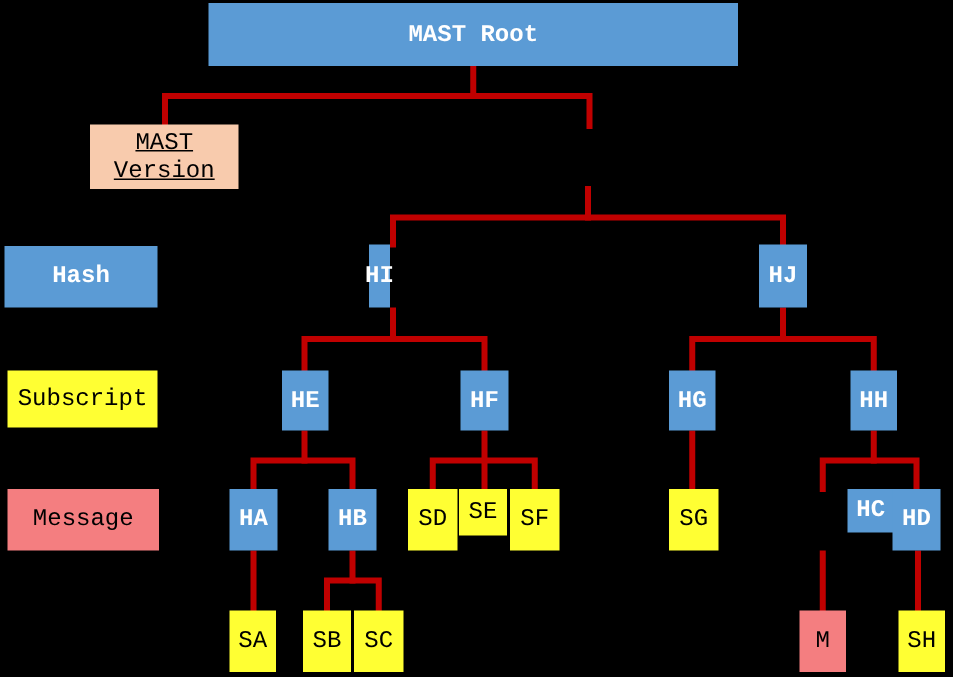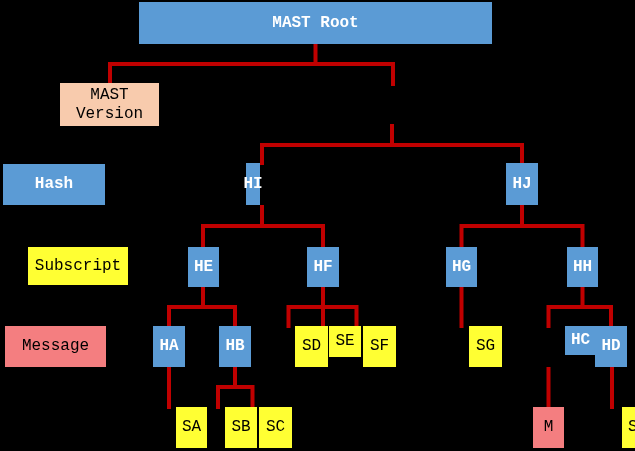--- a/index.html
+++ b/index.html
@@ -2,23 +2,23 @@
 <html><head>
 <meta charset="utf-8">
 <style>
   html,body{margin:0;padding:0;background:#000;}
   .stage{position:relative;width:635px;height:451px;background:#000;overflow:hidden;
          font-family:"Liberation Mono","DejaVu Sans Mono",monospace;}
   .wires{position:absolute;left:0;top:0;}
   .node{position:absolute;display:flex;align-items:center;justify-content:center;
         text-align:center;font-size:16px;line-height:19px;white-space:pre-line;}
   .c-hash{background:#5B9BD5;color:#FFFFFF;font-weight:bold;}
-  .c-subscript{background:#FFFF33;color:#000000;margin-left:23px;}
+  .c-subscript{background:#FFFF33;color:#000000;}
   .c-message{background:#F47E80;color:#000000;}
-  .c-version{background:#F8CBAD;color:#000000;}
+  .c-version{background:#F8CBAD;color:#000000;text-decoration:underline;}
 </style>
 </head>
 <body>
 
 <div class="stage">
 
   <svg class="wires" width="635" height="451" viewBox="0 0 635 451">
     <g fill="none" stroke-width="4" stroke="#C00000">
       <path d="M315.5 44 V66"></path>
       <path d="M110 85 V64 H393 V86"></path>

